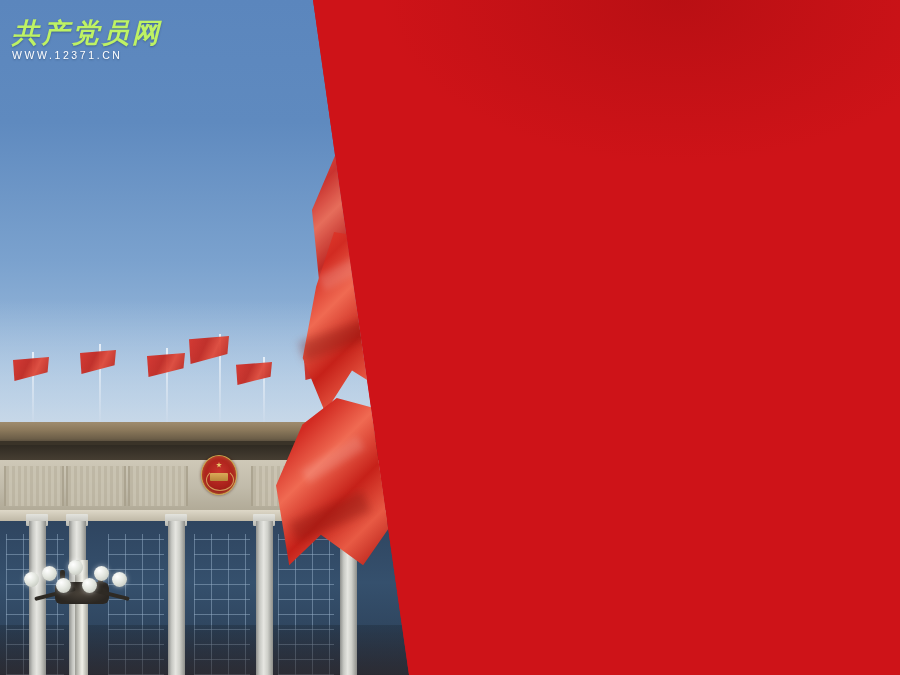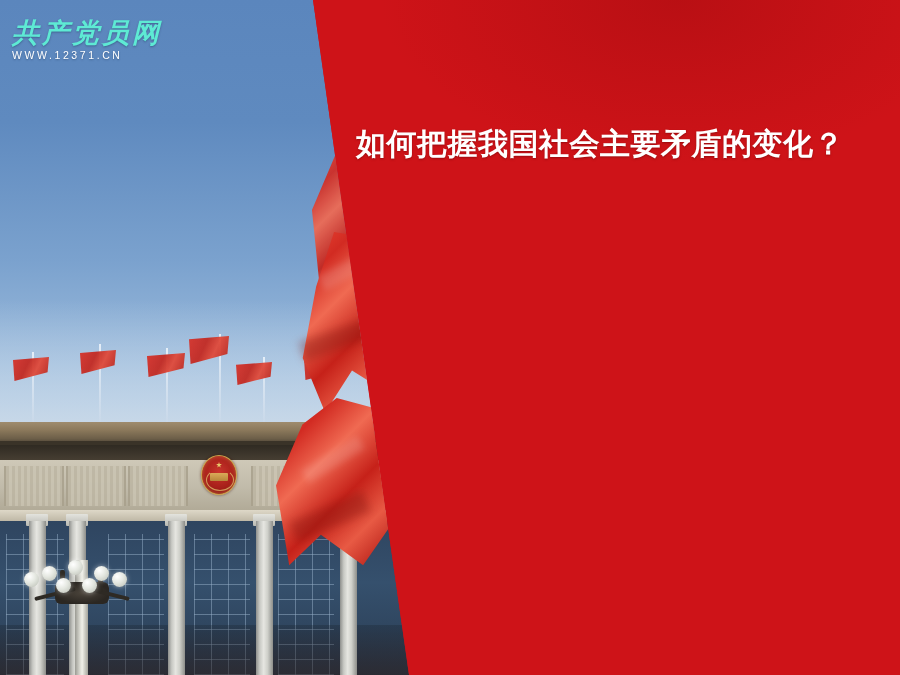--- a/index.html
+++ b/index.html
@@ -143,21 +143,21 @@
     color:#ffffff;font-size:25px;line-height:45px;
     text-align:justify;text-align-last:left;
     text-indent:58px;
     font-family:"Liberation Sans","DejaVu Sans",sans-serif;
     text-shadow:0 1px 1px rgba(120,8,10,.35);
   }
 
   
   #logo{position:absolute;left:12px;top:18px;width:170px;height:48px;}
   #logo .mark{
-    display:block;color:#5eead4;font-size:27px;line-height:30px;font-weight:bold;
+    display:block;color:#bef264;font-size:27px;line-height:30px;font-weight:bold;
     font-family:"Liberation Serif","DejaVu Serif",serif;font-style:italic;
     letter-spacing:3px;
     text-shadow:0 1px 2px rgba(30,55,90,.45);
   }
   #logo .url{
     display:block;color:#ffffff;font-size:10.5px;line-height:14px;letter-spacing:2.6px;
     font-family:"Liberation Sans","DejaVu Sans",sans-serif;
     text-shadow:0 1px 2px rgba(30,55,90,.45);
   }
 </style>
@@ -248,21 +248,20 @@
     <div class="bf-fold" style="left:300px;top:452px;width:66px;height:15px;transform:rotate(-32deg);"></div>
     <div class="bf-shade" style="left:290px;top:506px;width:80px;height:22px;transform:rotate(-24deg);"></div>
 
   </div>
 
   <div id="redpanel">
     <div class="glow"></div>
   </div>
 
   <div id="textlayer">
-    <h1 id="title">如何把握我国社会主要矛盾的变化？</h1>
   </div>
 
   <div id="logo">
     <span class="mark">共产党员网</span>
     <span class="url">WWW.12371.CN</span>
   </div>
 
 </div>
 
 </body></html>

